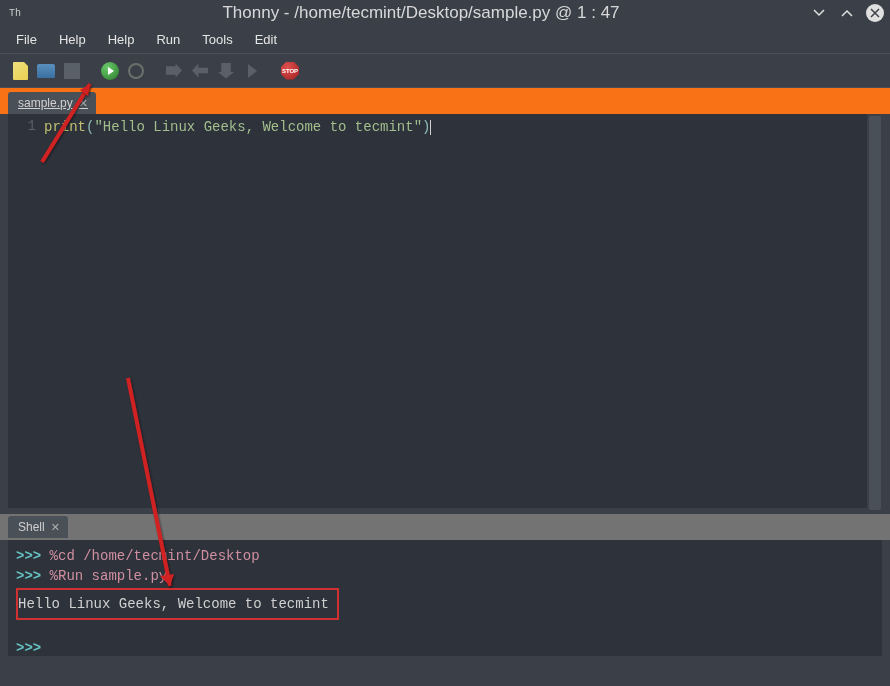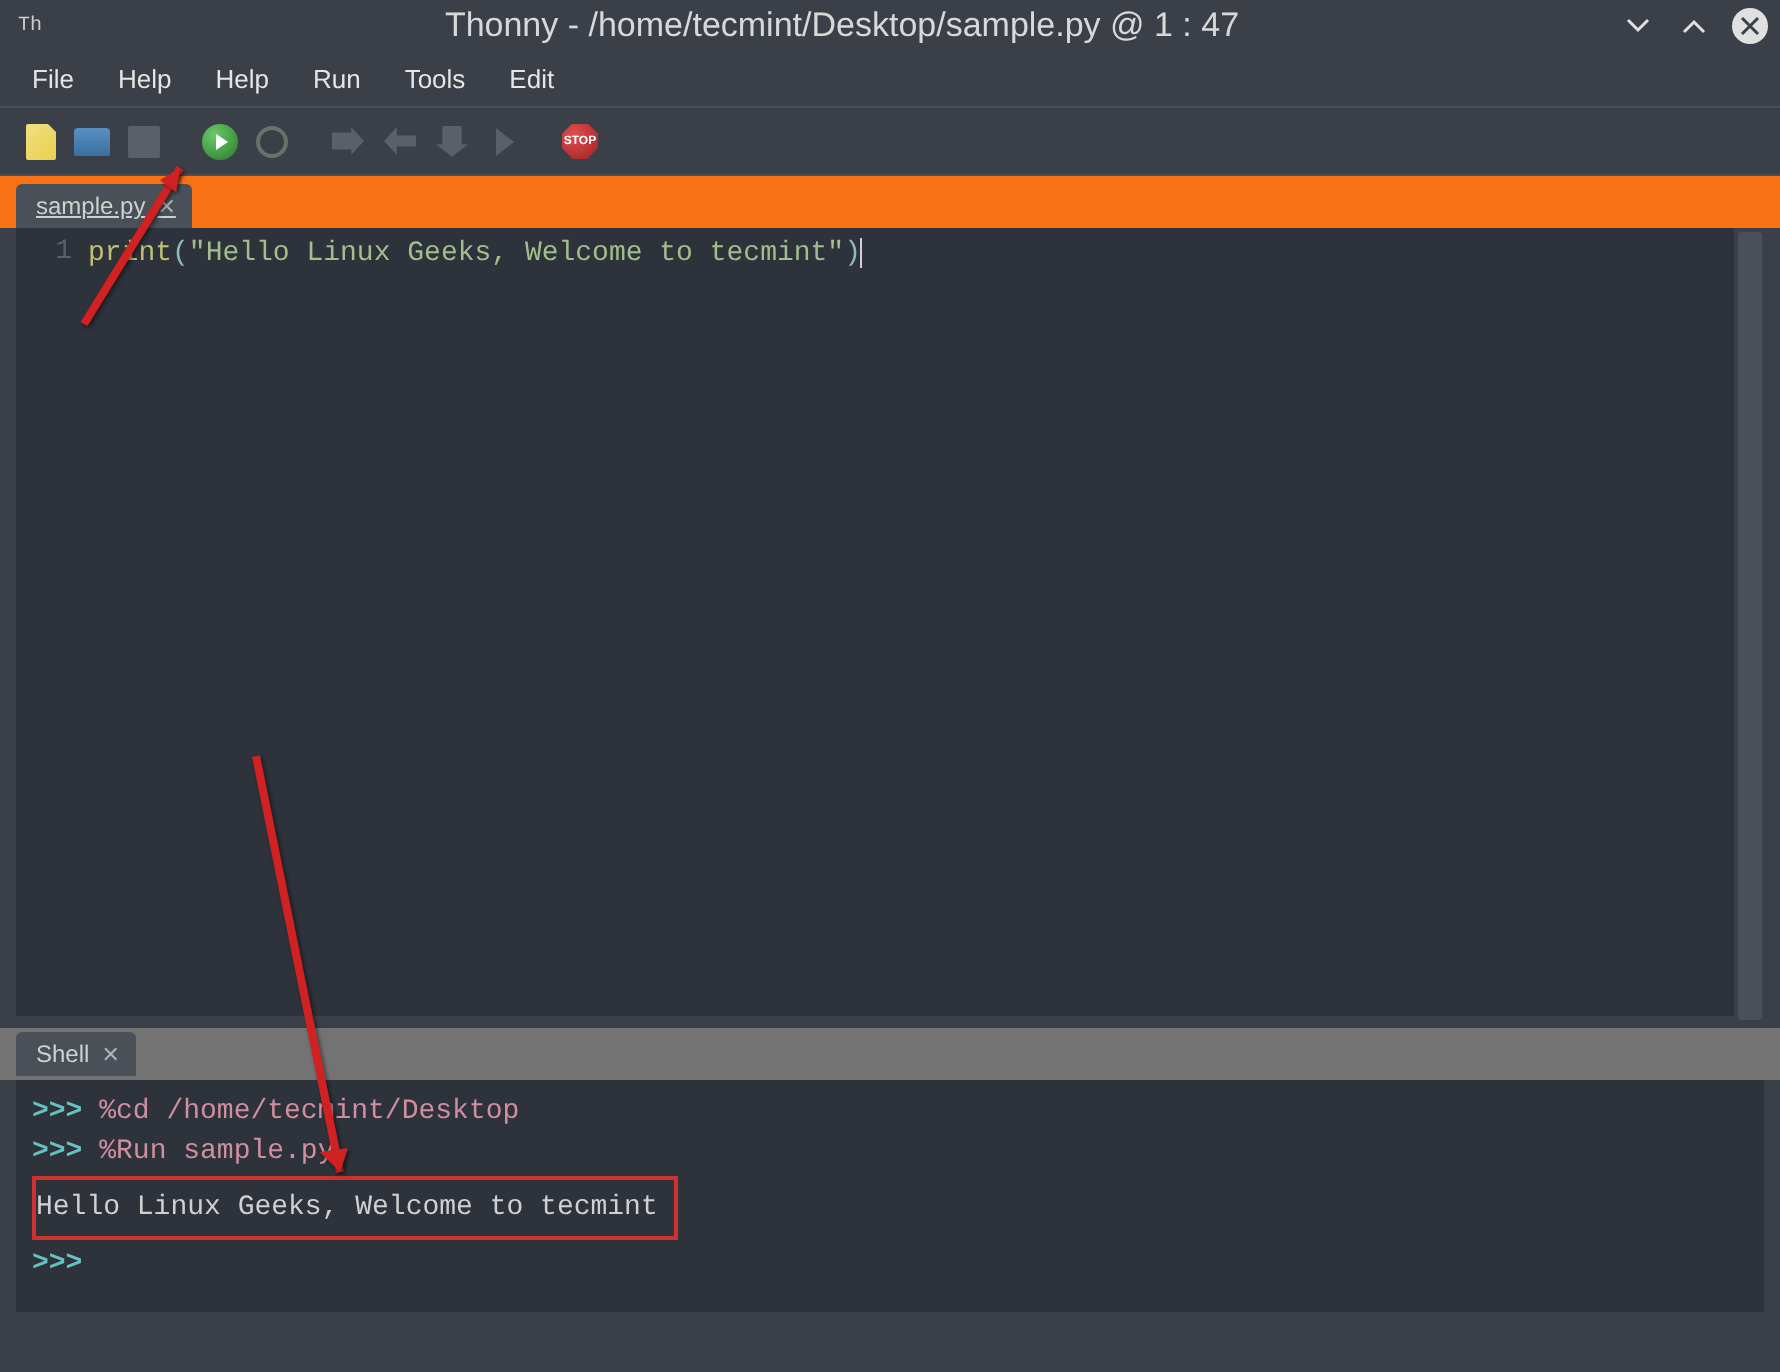--- a/index.html
+++ b/index.html
@@ -186,21 +186,21 @@
   position: relative;
 }
 .shell-line { white-space: pre; line-height: 20px; }
 .prompt { color: #66c2c2; font-weight: bold; }
 .magic { color: #d08fa0; }
 .output-highlight {
   display: inline-block;
   border: 2px solid #d03030;
   padding: 4px 8px 4px 0;
   margin-top: 2px;
-  margin-bottom: 2px;
+  margin-bottom: 18px;
 }
 
 
 .arrow1 {
   position: absolute;
   left: 32px; top: 72px;
   width: 70px; height: 100px;
   pointer-events: none;
   z-index: 50;
 }

